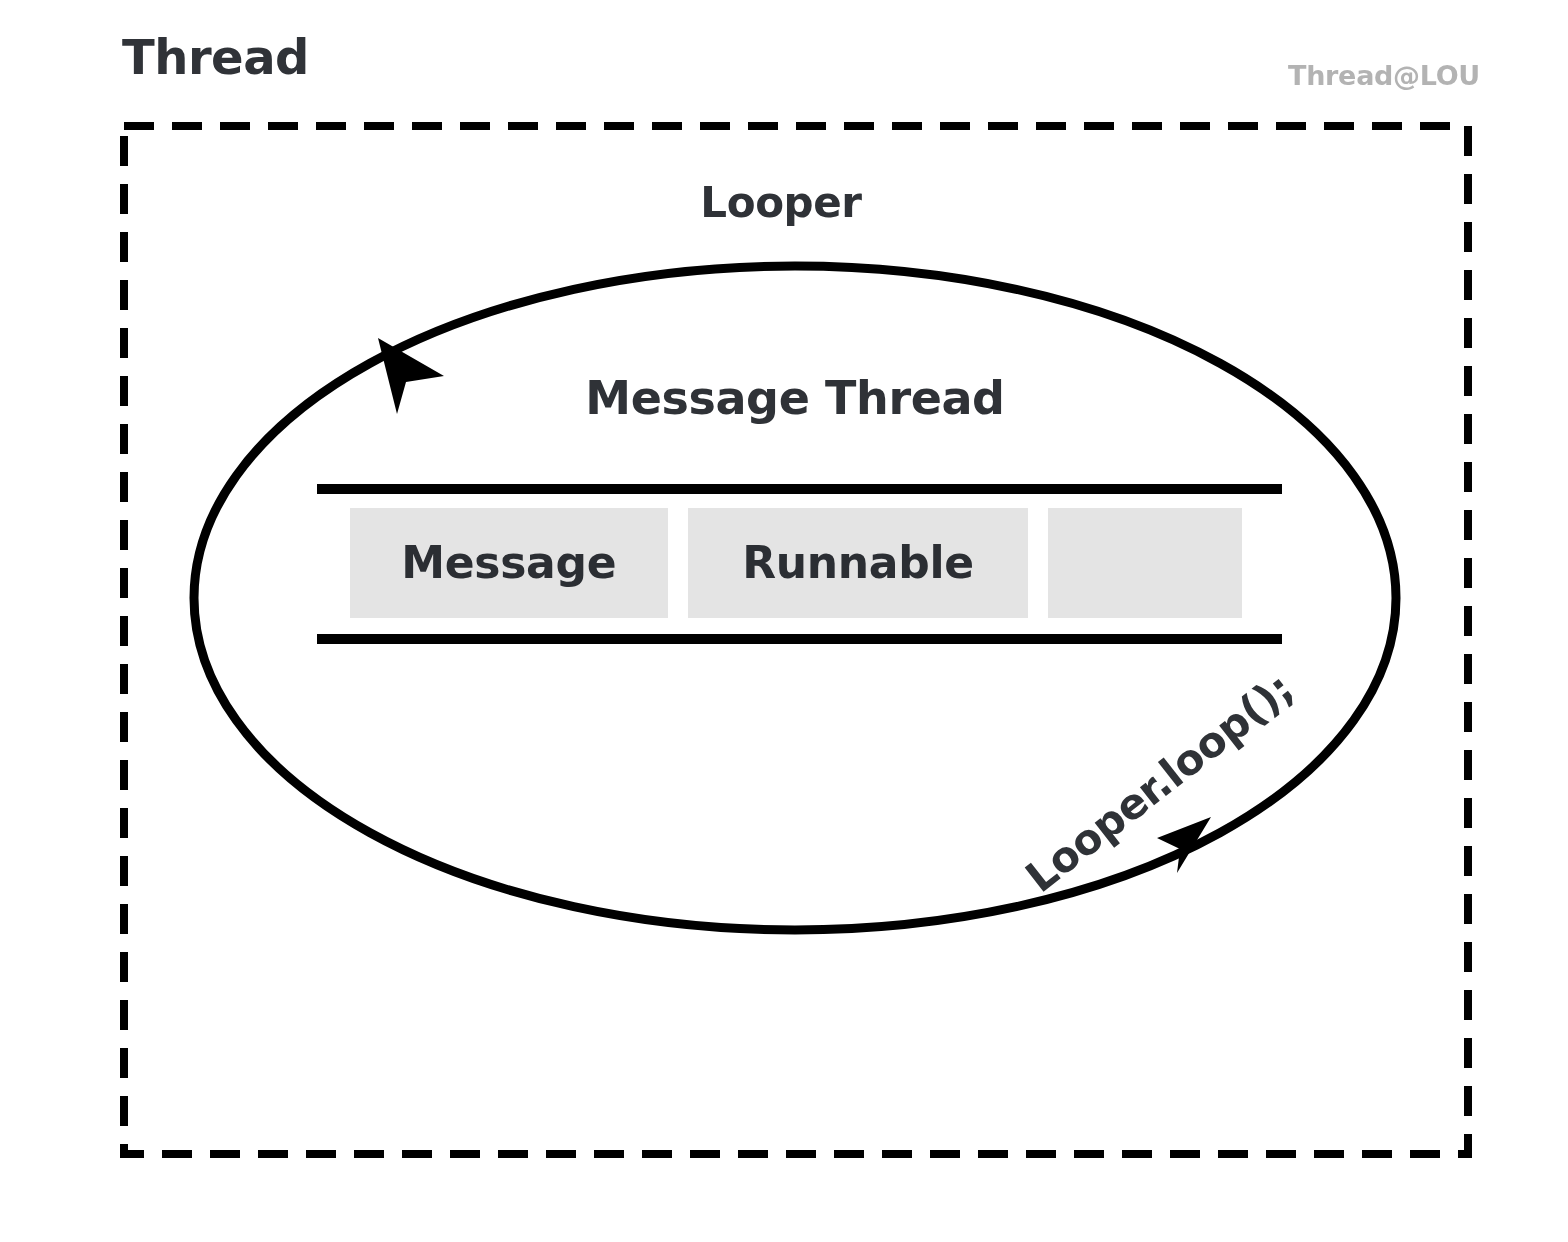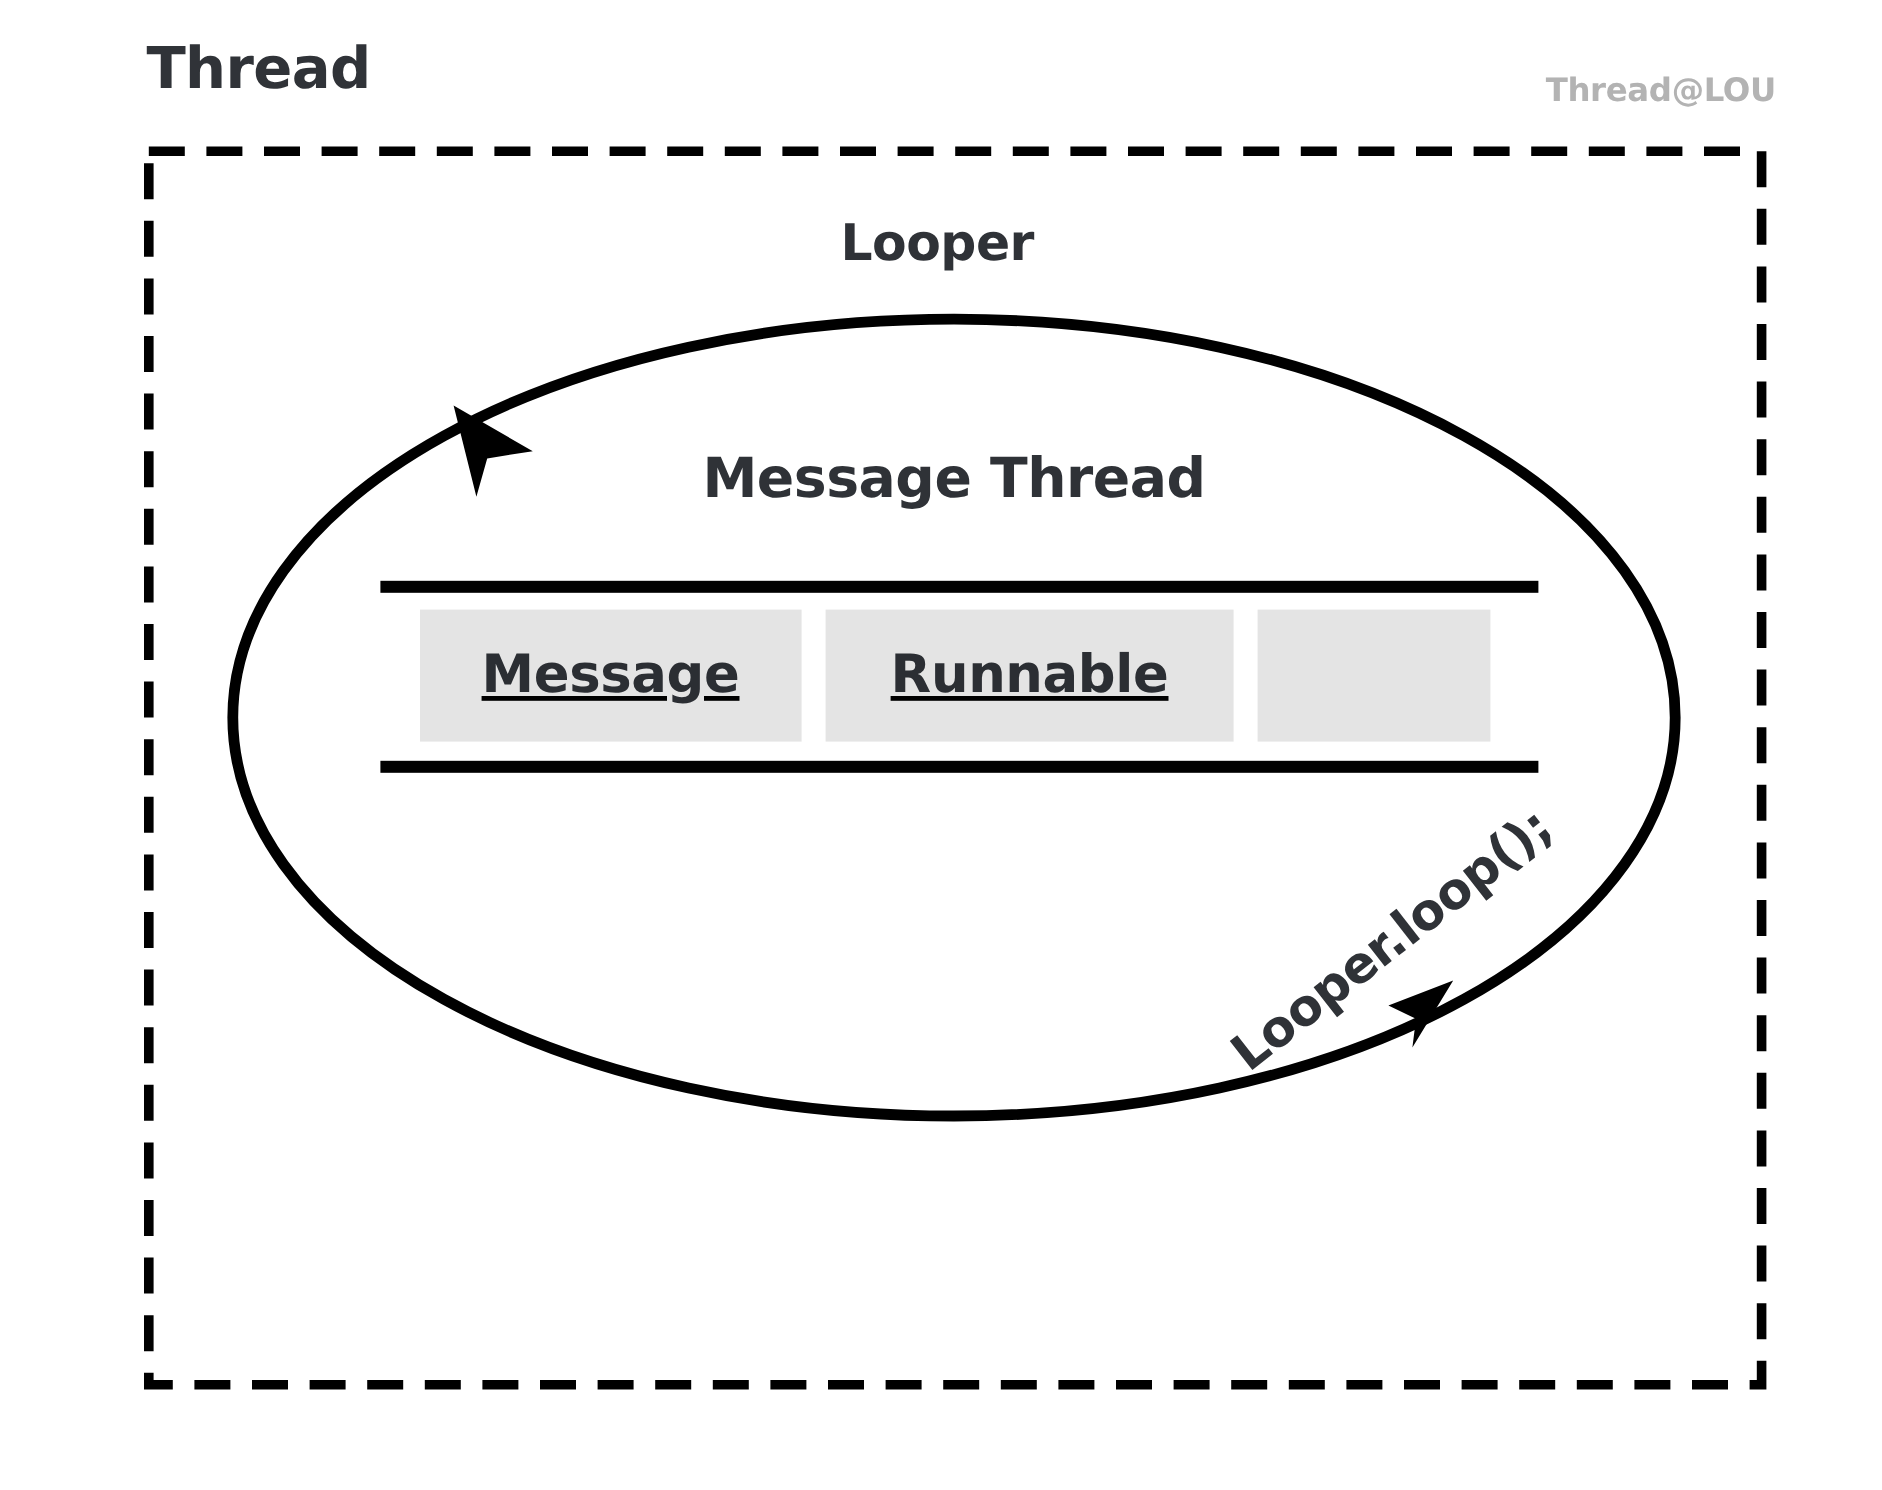--- a/index.html
+++ b/index.html
@@ -114,21 +114,20 @@
     height: 110px;
     display: flex;
     gap: 20px;
   }
   .queue-slot {
     background: #e4e4e4;
     display: flex;
     align-items: center;
     justify-content: center;
     box-sizing: border-box;
-    text-decoration: underline;
   }
   .queue-slot.w-message  { width: 328px; }
   .queue-slot.w-runnable { width: 352px; }
   .queue-slot.w-empty    { width: 200px; }
   .queue-slot-label {
     font-size: 44px;
     font-weight: bold;
     color: #2b2e33;
     letter-spacing: -0.3px;
     line-height: 1;

